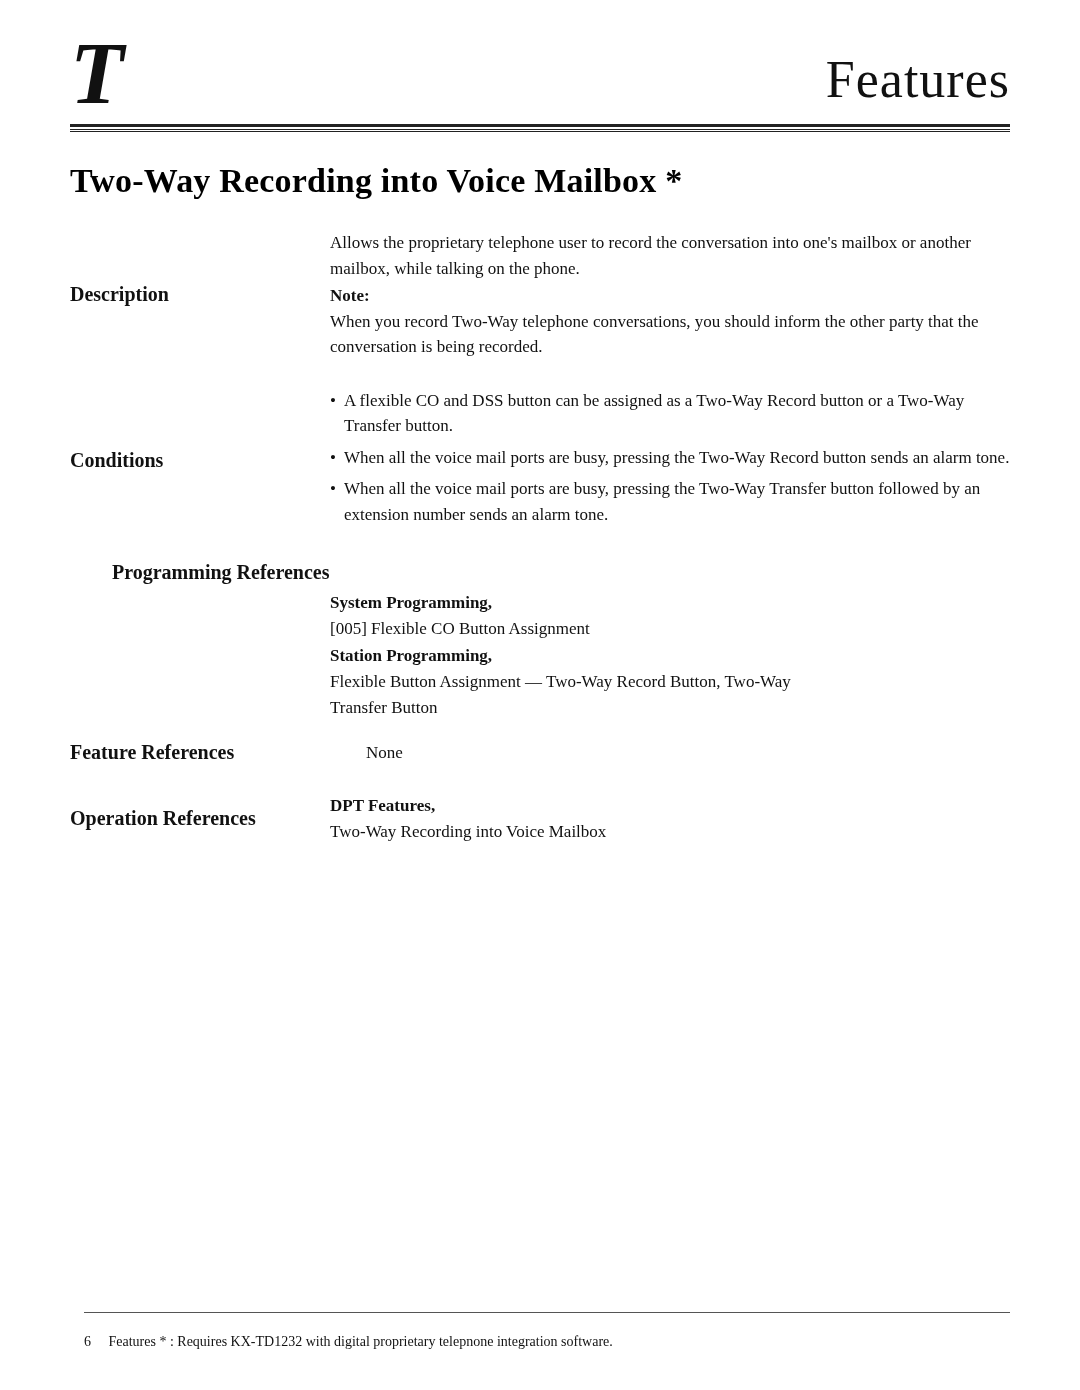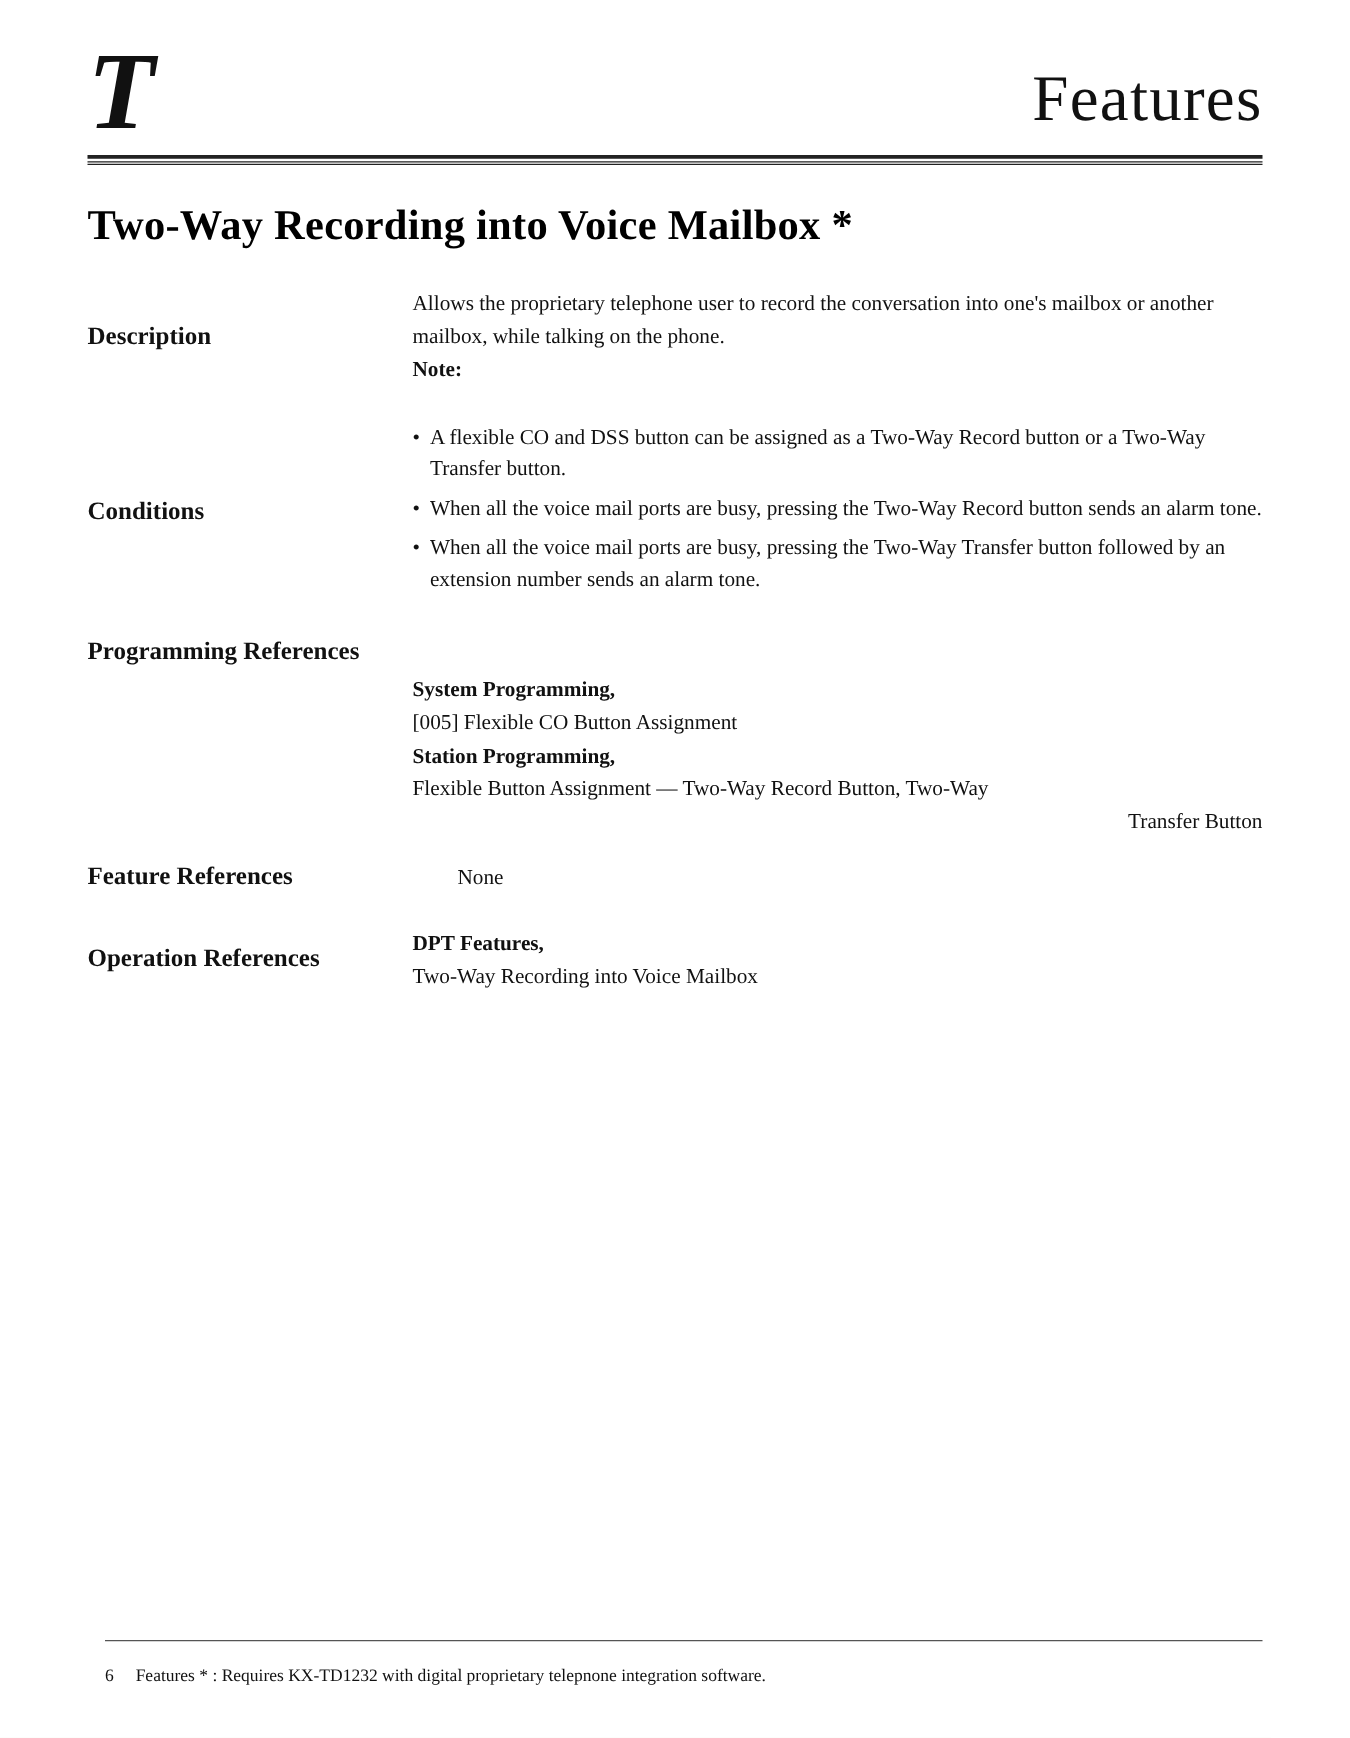--- a/index.html
+++ b/index.html
@@ -125,36 +125,37 @@
     .section-prog {
       margin-bottom: 10px;
     }
 
     .section-prog .prog-label {
       font-family: 'Times New Roman', Times, serif;
       font-size: 20px;
       font-weight: bold;
       color: #111;
       margin-bottom: 6px;
+      margin-left: 42px;
     }
 
     .prog-content {
       font-family: 'Times New Roman', Times, serif;
       font-size: 17px;
       color: #111;
       line-height: 1.55;
       padding-left: 260px;
     }
 
     .prog-content .bold-text {
       font-weight: bold;
     }
 
     .prog-centered {
-      text-align: right;
+      text-align: left;
       display: block;
     }
 
     
     .footer {
       position: absolute;
       bottom: 40px;
       left: 84px;
       right: 70px;
       border-top: 1.5px solid #555;
@@ -185,20 +186,21 @@
   <div class="page-title">
     <span>T</span><span>wo-Way Recording into Voice Mailbox *</span>
   </div>
 
   <div class="section">
     <div class="section-label">Description</div>
     <div class="section-content">
       <span>Allows the proprietary telephone user to record the conversation into one's mailbox or another mailbox, while talking on the phone.</span>
       <div class="note-block">
         <span class="note-label">Note:</span><br>
+        <span>When you record Two-Way telephone conversations,  you should inform the other party that the conversation is being recorded.</span>
       </div>
     </div>
   </div>
 
   <div class="section">
     <div class="section-label">Conditions</div>
     <div class="section-content">
       <div class="bullet-item">
         <span class="bullet">•</span>
         <span class="bullet-text">A flexible CO and DSS button can be assigned as a Two-Way Record button or a Two-Way Transfer button.</span>

